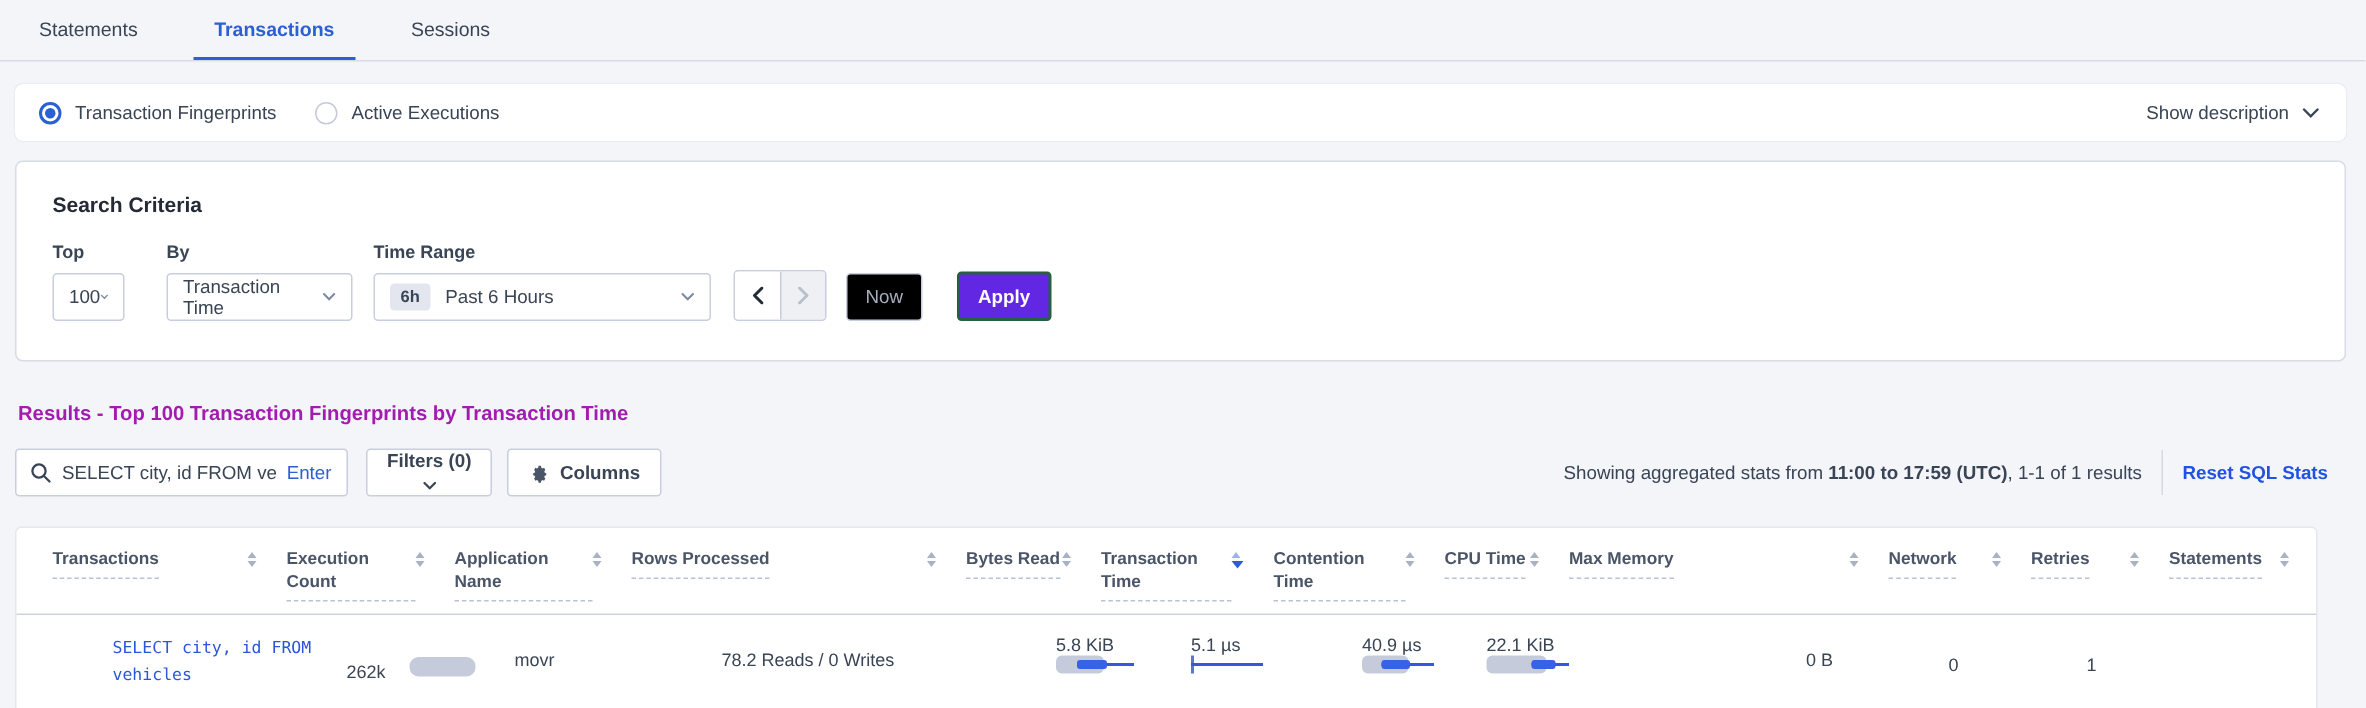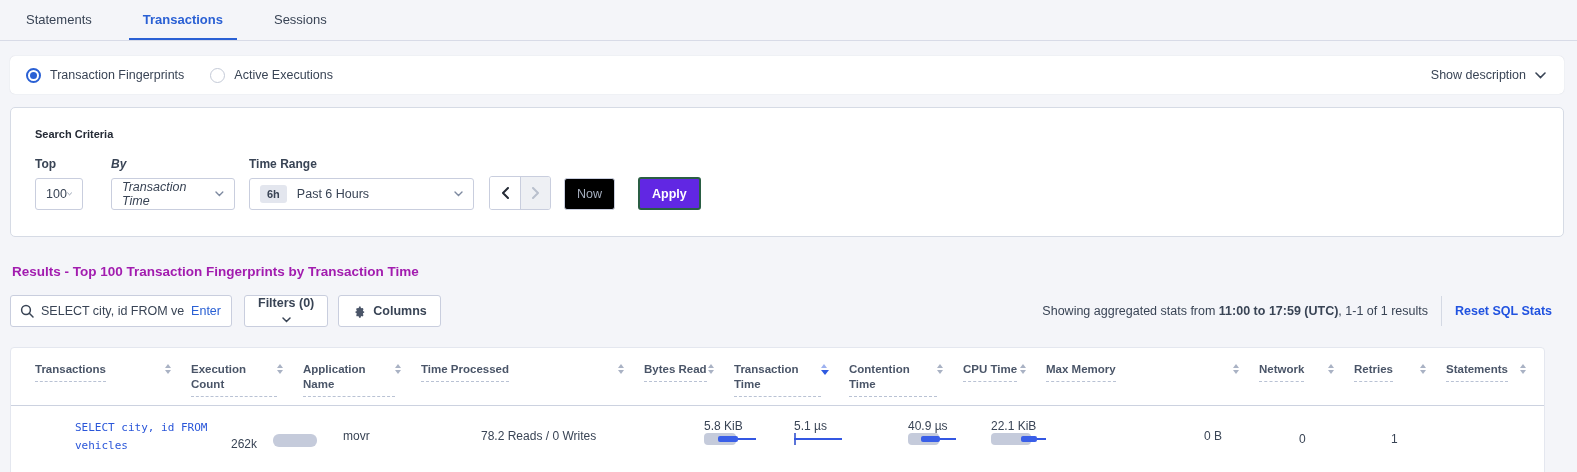--- a/index.html
+++ b/index.html
@@ -19,21 +19,21 @@
   .toggle-card { margin:15px 13px 0 10px; background:#fff; border-radius:5px; height:38px;
     display:flex; align-items:center; padding:0 18px 0 16px; justify-content:space-between; box-shadow:0 0 1px rgba(70,80,110,.25); }
   .toggle-left { display:flex; align-items:center; gap:26px; }
   .radio-opt { display:flex; align-items:center; gap:9px; cursor:pointer; }
   .radio-circle { width:15px; height:15px; border-radius:50%; border:2px solid #2a60d4; position:relative; background:#fff; flex:none; }
   .radio-circle.on::after { content:""; position:absolute; left:2px; top:2px; width:7px; height:7px; border-radius:50%; background:#2a60d4; }
   .radio-circle.off { border:1.5px solid #c4cad7; }
   .show-desc { display:flex; align-items:center; gap:9px; color:#394455; cursor:pointer; }
   
   .criteria-card { margin:13px 13px 0 10px; background:#fff; border:1px solid #d6dbe5; border-radius:5px; padding:20px 24px 26px; }
-  .criteria-title { font-size:11px; font-weight:700; color:#242a35; }
+  .criteria-title { font-size:14px; font-weight:700; color:#242a35; }
   .criteria-row { display:flex; align-items:flex-end; margin-top:17px; }
   .field-label { font-size:12px; font-weight:700; color:#394455; margin-bottom:7px; }
   .select { height:32px; border:1px solid #c9cede; border-radius:3px; background:#fff; display:flex; align-items:center; padding:0 10px; cursor:pointer; color:#394455; }
   .select .chev { margin-left:auto; }
   .badge-6h { background:#e3e6ee; border-radius:3px; font-size:11px; font-weight:700; padding:3px 7px; margin-right:10px; color:#394455; }
   .arrow-group { display:flex; border:1px solid #c9cede; border-radius:3px; overflow:hidden; margin-left:15px; height:34px; }
   .arrow-btn { width:30px; display:flex; align-items:center; justify-content:center; background:#fff; cursor:pointer; }
   .arrow-btn + .arrow-btn { border-left:1px solid #c9cede; }
   .arrow-btn.disabled { background:#eef0f4; cursor:default; }
   .now-btn { margin-left:13px; height:32px; border:1px solid #c9cede; border-radius:3px; background:#000000; padding:0 12px; display:flex; align-items:center; color:#a5aebe; cursor:pointer; }
@@ -112,21 +112,21 @@
   <div class="criteria-row">
     <div style="margin-right:28px;">
       <div class="field-label">Top</div>
       <div class="select" style="width:48px;">
         <span>100</span>
         <svg class="chev icon-svg" width="9" height="6" viewBox="0 0 9 6">
             <path d="M1 1l3.5 3.5L8 1" fill="none" stroke="#7e8aa0" stroke-width="1.4" stroke-linecap="round"></path>
           </svg>
       </div>
     </div>
-    <div style="margin-right:14px;font-style:italic;">
+    <div style="margin-right:14px;">
       <div class="field-label">By</div>
       <div class="select" style="width:124px;">
         <span>Transaction Time</span>
         <svg class="chev icon-svg" width="9" height="6" viewBox="0 0 9 6">
             <path d="M1 1l3.5 3.5L8 1" fill="none" stroke="#7e8aa0" stroke-width="1.4" stroke-linecap="round"></path>
           </svg>
       </div>
     </div>
     <div>
       <div class="field-label">Time Range</div>
@@ -203,21 +203,21 @@
         </span>
       </div>
       <div class="th" style="width: 118px;">
         <span class="th-label">Application Name</span>
         <span class="sort">
           <i class="tri-up"></i>
           <i class="tri-down"></i>
         </span>
       </div>
       <div class="th" style="width: 223px;">
-        <span class="th-label">Time Processed</span>
+        <span class="th-label">Rows Processed</span>
         <span class="sort">
           <i class="tri-up"></i>
           <i class="tri-down"></i>
         </span>
       </div>
       <div class="th" style="width: 90px;">
         <span class="th-label">Bytes Read</span>
         <span class="sort">
           <i class="tri-up"></i>
           <i class="tri-down"></i>

